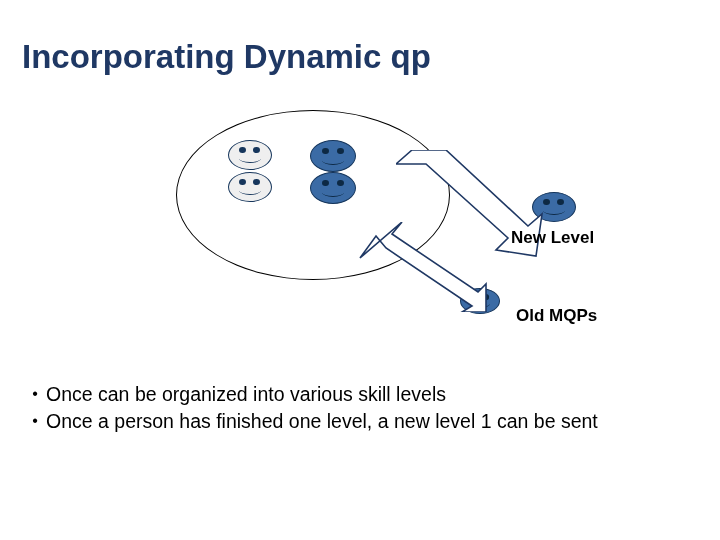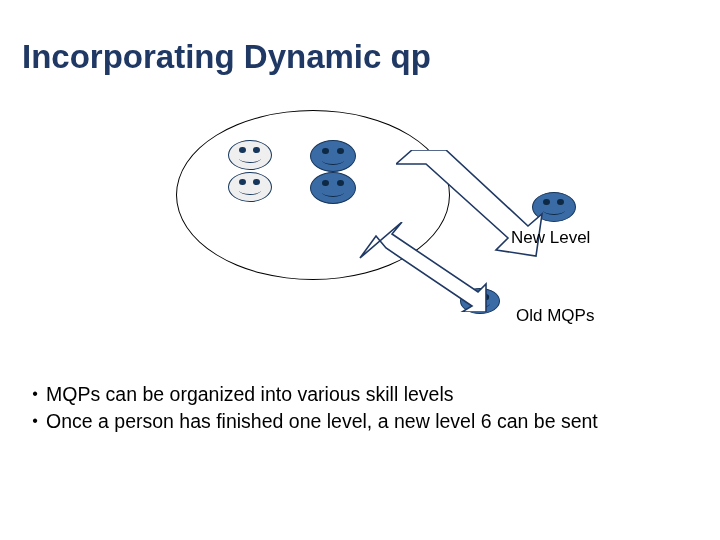--- a/index.html
+++ b/index.html
@@ -55,20 +55,21 @@
   }
 
   
   .arrow{position:absolute;}
 
   .label{
     position:absolute;
     font-size:17px;
     color:#000000;
     white-space:nowrap;
+    font-weight:bold;
   }
 
   .bullets{
     position:absolute;
     left:24px; top:382px;
     width:680px;
     font-size:19.5px;
     color:#000000;
     line-height:1.32;
   }
@@ -151,21 +152,21 @@
     <polygon points="8,36 24,14 34,26 120,84 110,90 134,90 134,62 126,70 40,12 50,0" fill="#FFFFFF" stroke="#1F3864" stroke-width="1.6"></polygon>
   </svg>
 
   <div class="label" style="left:511px;top:228px;">New Level</div>
 
   <div class="label" style="left:516px;top:306px;">Old MQPs</div>
 
   <div class="bullets">
     <div class="bullet">
       <div class="dot">•</div>
-      <div class="txt">MQPs can be organized into various skill levels</div>
+      <div class="txt">Once can be organized into various skill levels</div>
     </div>
     <div class="bullet">
       <div class="dot">•</div>
-      <div class="txt">Once a person has finished one level, a new level 6 can be sent</div>
+      <div class="txt">Once a person has finished one level, a new level 1 can be sent</div>
     </div>
   </div>
 
 </div>
 
 </body></html>

